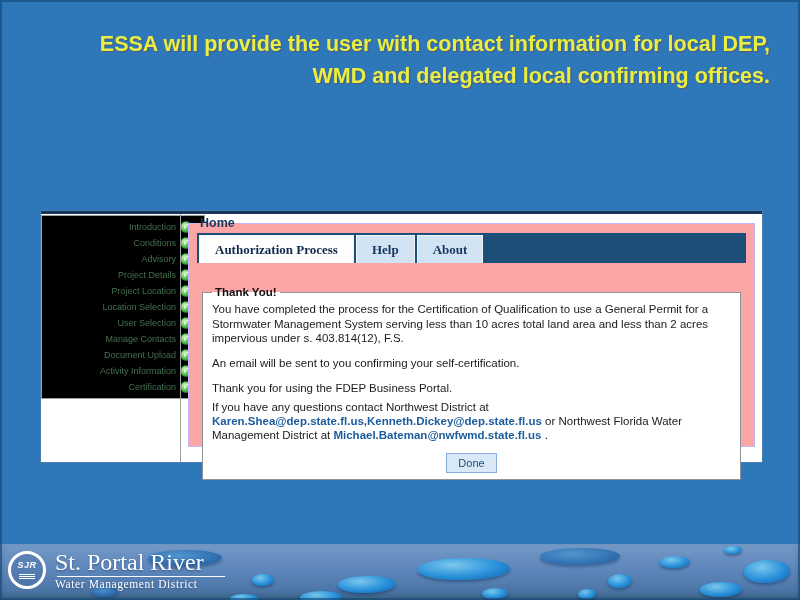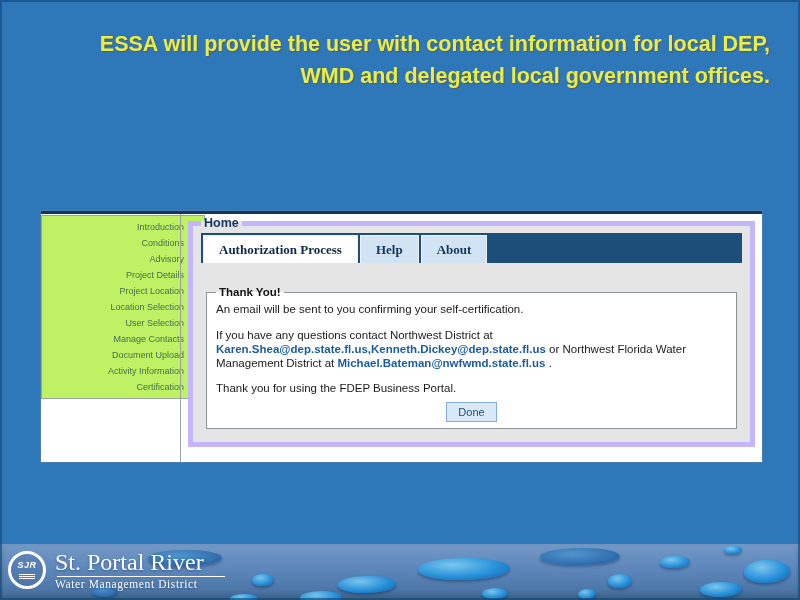--- a/index.html
+++ b/index.html
@@ -20,38 +20,38 @@
 
   
   .app{
     position:absolute;left:41px;top:211px;width:721px;height:251px;
     background:#fff;border-top:3px solid #17365c;box-sizing:border-box;
     box-shadow:0 0 0 1px rgba(120,140,160,.35);
   }
   .sidebar{position:absolute;left:0;top:0;width:139px;height:100%;background:#fff;}
   .sidebar-box{
     position:absolute;left:0;top:1px;width:164px;box-sizing:border-box;
-    background:#bef264;border:1px solid #9aa39f;padding:3px 0 3px;
+    background:#000000;border:1px solid #9aa39f;padding:3px 8px 3px;
   }
   .side-item{
     display:flex;justify-content:flex-end;align-items:center;gap:4px;
     height:16px;padding-right:4px;font-size:9px;color:#45704e;cursor:pointer;
   }
   .check{
     width:12px;height:12px;border-radius:50%;flex:0 0 12px;box-sizing:border-box;
     background:radial-gradient(circle at 35% 28%, #c9f5b4, #68cf5e 45%, #2f9431 88%);
     border:1px solid #2a7e2c;color:#fff;font-size:8px;font-weight:bold;
     display:flex;align-items:center;justify-content:center;line-height:1;
   }
   .v-divider{position:absolute;left:139px;top:0;width:1px;height:100%;background:#9aa39f;}
 
   .main{position:absolute;left:140px;top:0;width:581px;height:100%;box-sizing:border-box;padding:2px 7px 3px 7px;}
   .home-fs{
-    border:5px solid #c4b5fd;margin:0;height:calc(100% - 12px);
-    padding:3px 8px 6px 8px;box-sizing:border-box;background:#e5e5e5;
+    border:1px solid #c4b5fd;margin:0;height:calc(100% - 12px);
+    padding:3px 8px 6px 8px;box-sizing:border-box;background:#fca5a5;
   }
   .home-fs > legend{font-size:12.5px;font-weight:bold;color:#17375e;padding:0 3px;}
 
   .tabbar{
     display:flex;align-items:stretch;height:30px;box-sizing:border-box;
     background:#1d4e79;padding:2px 0 0 2px;font-family:Liberation Serif, serif;
   }
   .tab{
     display:flex;align-items:center;margin-right:2px;padding:0 15px;
     font-size:13px;font-weight:bold;color:#16365e;background:#d2e4f3;
@@ -99,21 +99,21 @@
   .org-rule{height:1px;width:168px;background:#fff;margin:1px 0 1px 2px;}
   .org-sub{font-family:"Liberation Serif", serif;font-size:11.5px;letter-spacing:.6px;text-shadow:0 1px 2px rgba(20,50,90,.5);}
 </style>
 </head>
 <body>
 
 <div class="frame"></div>
 
 <div class="slide-title">
   <span>ESSA will provide the user with contact information for local DEP,</span>
-  <span>WMD and delegated local government offices.</span>
+  <span>WMD and delegated local confirming offices.</span>
 </div>
 
 <div class="app">
   <div class="sidebar">
     <div class="sidebar-box">
   <div class="side-item">
     <span class="side-label">Introduction</span>
     <span class="check">✓</span>
   </div>
 
@@ -182,27 +182,28 @@
           <span>Help</span>
         </div>
         <div class="tab">
           <span>About</span>
         </div>
       </div>
 
       <fieldset class="ty-fs">
         <legend>Thank You!</legend>
 
+        <p class="body-p">You have completed the process for the Certification of Qualification to use a General Permit for a Stormwater Management System serving less than 10 acres total land area and less than 2 acres impervious under s. 403.814(12), F.S.</p>
 
         <p class="body-p">An email will be sent to you confirming your self-certification.</p>
+
+        <p class="body-p last">Thank you for using the FDEP Business Portal.</p>
 
         <p class="body-p"><span>If you have any questions contact Northwest District at</span><br>
           <a class="email">Karen.Shea@dep.state.fl.us</a><span class="email">,</span><a class="email">Kenneth.Dickey@dep.state.fl.us</a><span> or Northwest Florida Water Management District at </span><a class="email">Michael.Bateman@nwfwmd.state.fl.us</a><span> .</span></p>
-
-        <p class="body-p last">Thank you for using the FDEP Business Portal.</p>
 
         <button class="done-btn">Done</button>
       </fieldset>
     </fieldset>
   </div>
 </div>
 
 <div class="footer">
   <div class="drop dark" style="left:148px;top:6px;width:74px;height:16px;"></div>
   <div class="drop" style="left:252px;top:30px;width:22px;height:12px;"></div>

